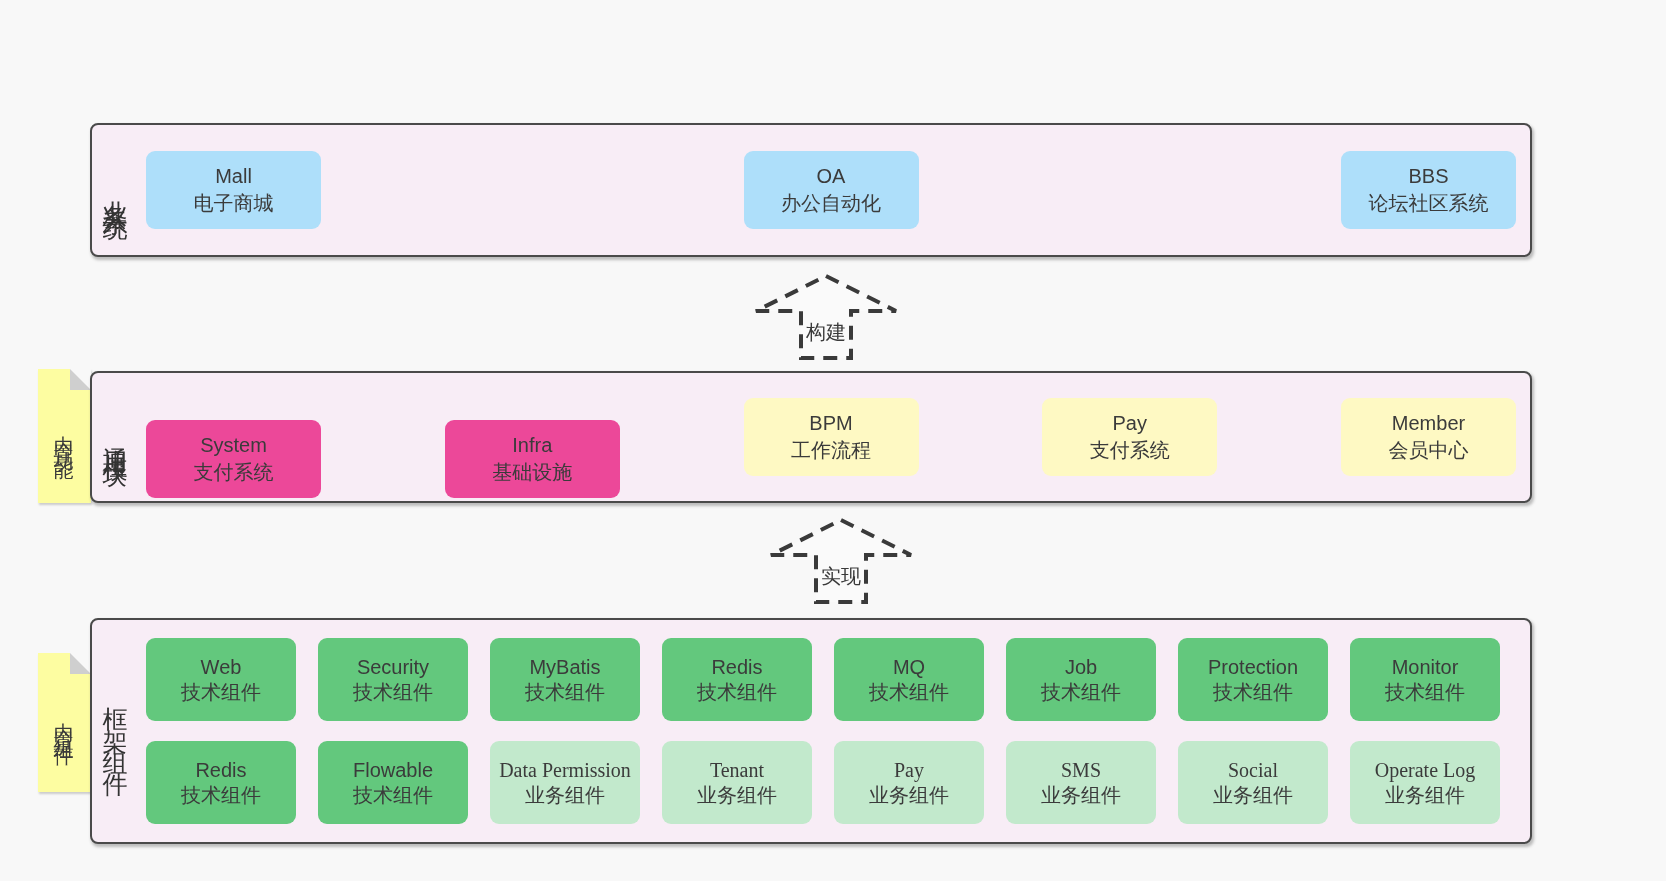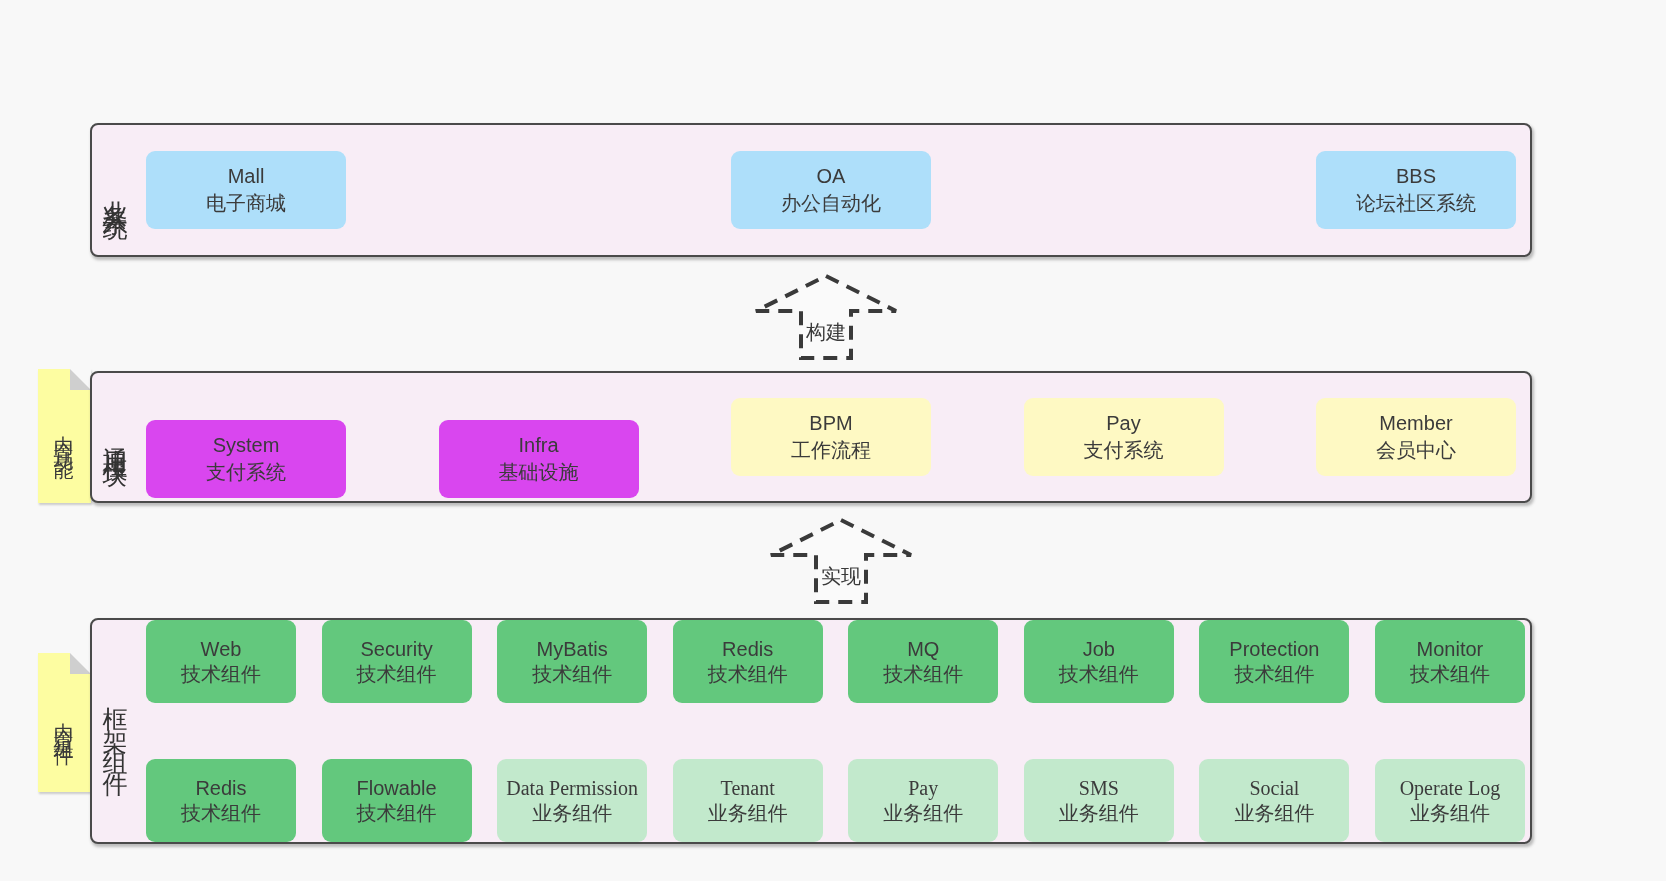--- a/index.html
+++ b/index.html
@@ -33,33 +33,33 @@
     width:48px;flex:0 0 48px;display:flex;align-items:center;justify-content:center;
     font-size:25px;color:#333;
   }
   .ls-sm{letter-spacing:5px;}
   .ls-lg{letter-spacing:22px;}
   .boxes{
     flex:1;display:flex;align-items:center;justify-content:space-between;
     padding:0 14px 0 6px;
   }
   .grid{
-    flex:1;display:flex;flex-direction:column;justify-content:space-between;
-    padding:0 5px 0 6px;
+    flex:1;display:flex;flex-direction:column;justify-content:center;
+    padding:0 30px 0 6px;
     gap:20px;
   }
   .row{display:flex;justify-content:space-between;}
   .box{
-    width:200px;height:78px;border-radius:9px;
+    width:175px;height:78px;border-radius:9px;
     display:flex;flex-direction:column;align-items:center;justify-content:center;
     text-align:center;font-size:20px;line-height:27px;color:#3b3b3b;
   }
   .box.sm{width:150px;height:83px;line-height:25px;}
   .blue{background:#aedffa;}
-  .red{background:#d946ef;margin-top:44px;}
+  .red{background:#ec4899;margin-top:44px;}
   .pink{background:#fef9c3;}
   .green{background:#63c87d;}
   .lightgreen{background:#c2e9cc;font-family:Liberation Serif, serif;}
   .arrow{position:absolute;z-index:3;}
   .arrow text{font-family:inherit;font-size:20px;fill:#3a3a3a;}
   #arrow-build{left:751px;top:273px;}
   #arrow-implement{left:766px;top:517px;}
 </style>
 </head>
 <body>

